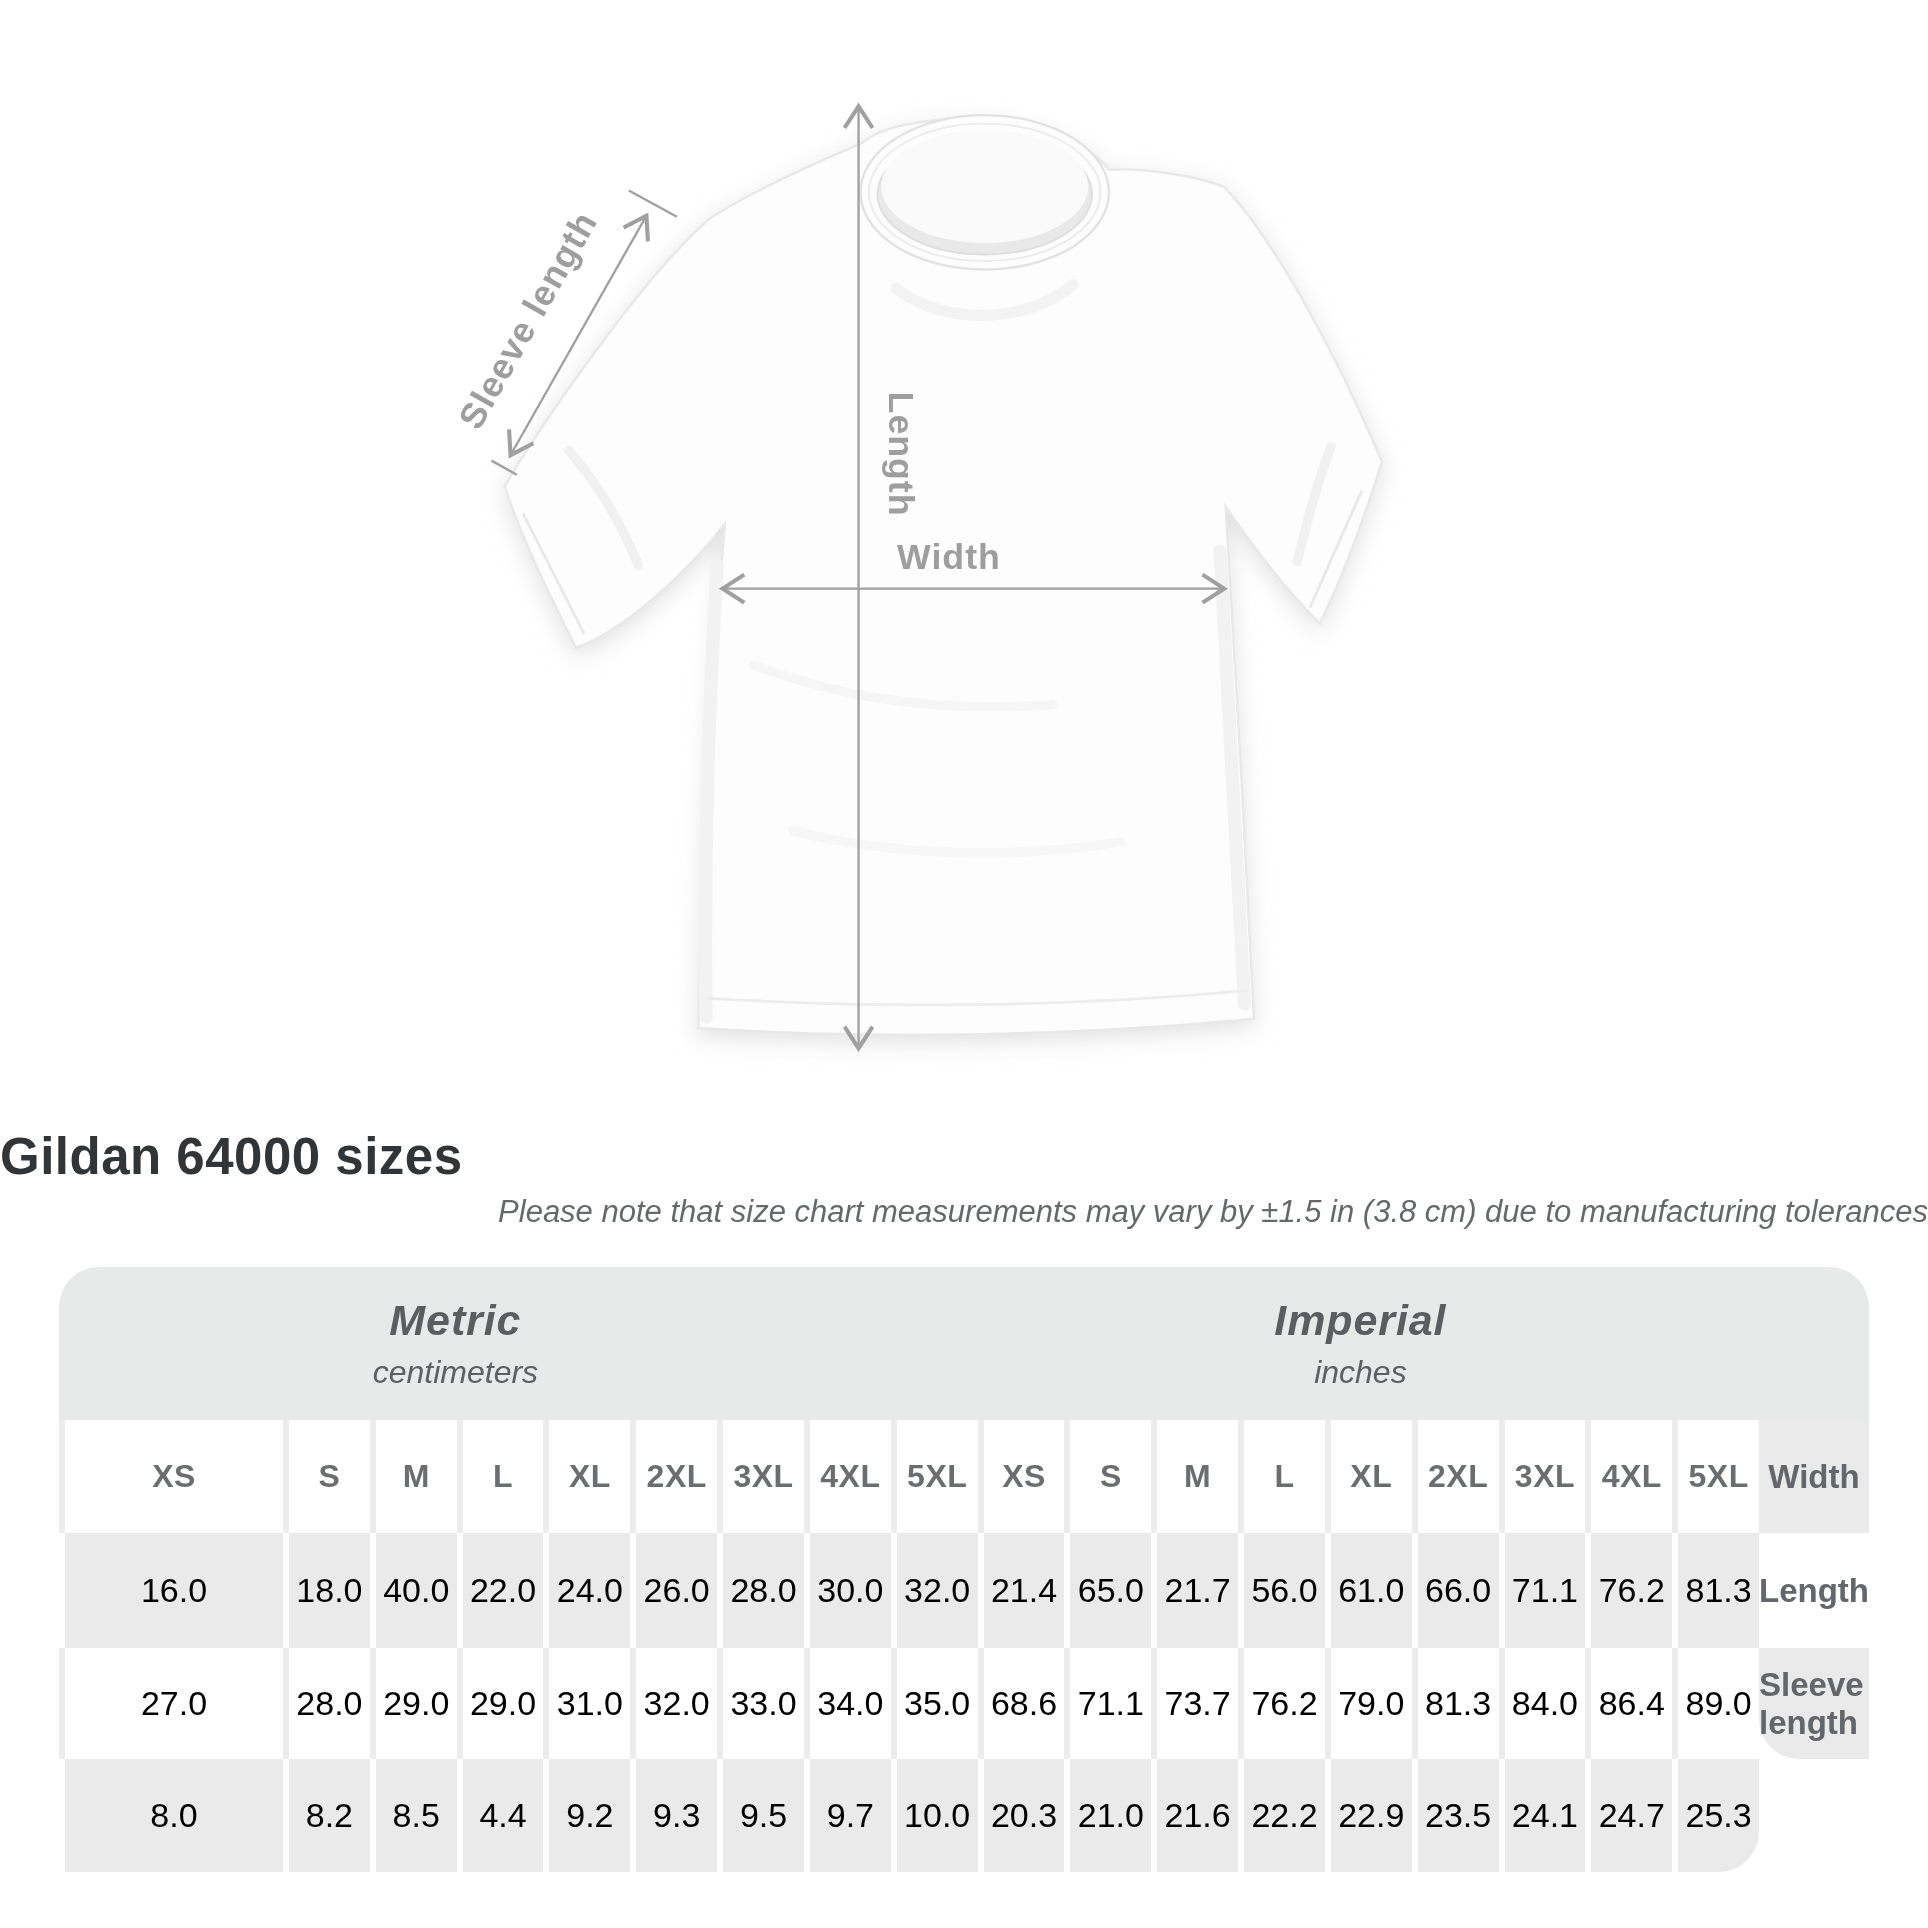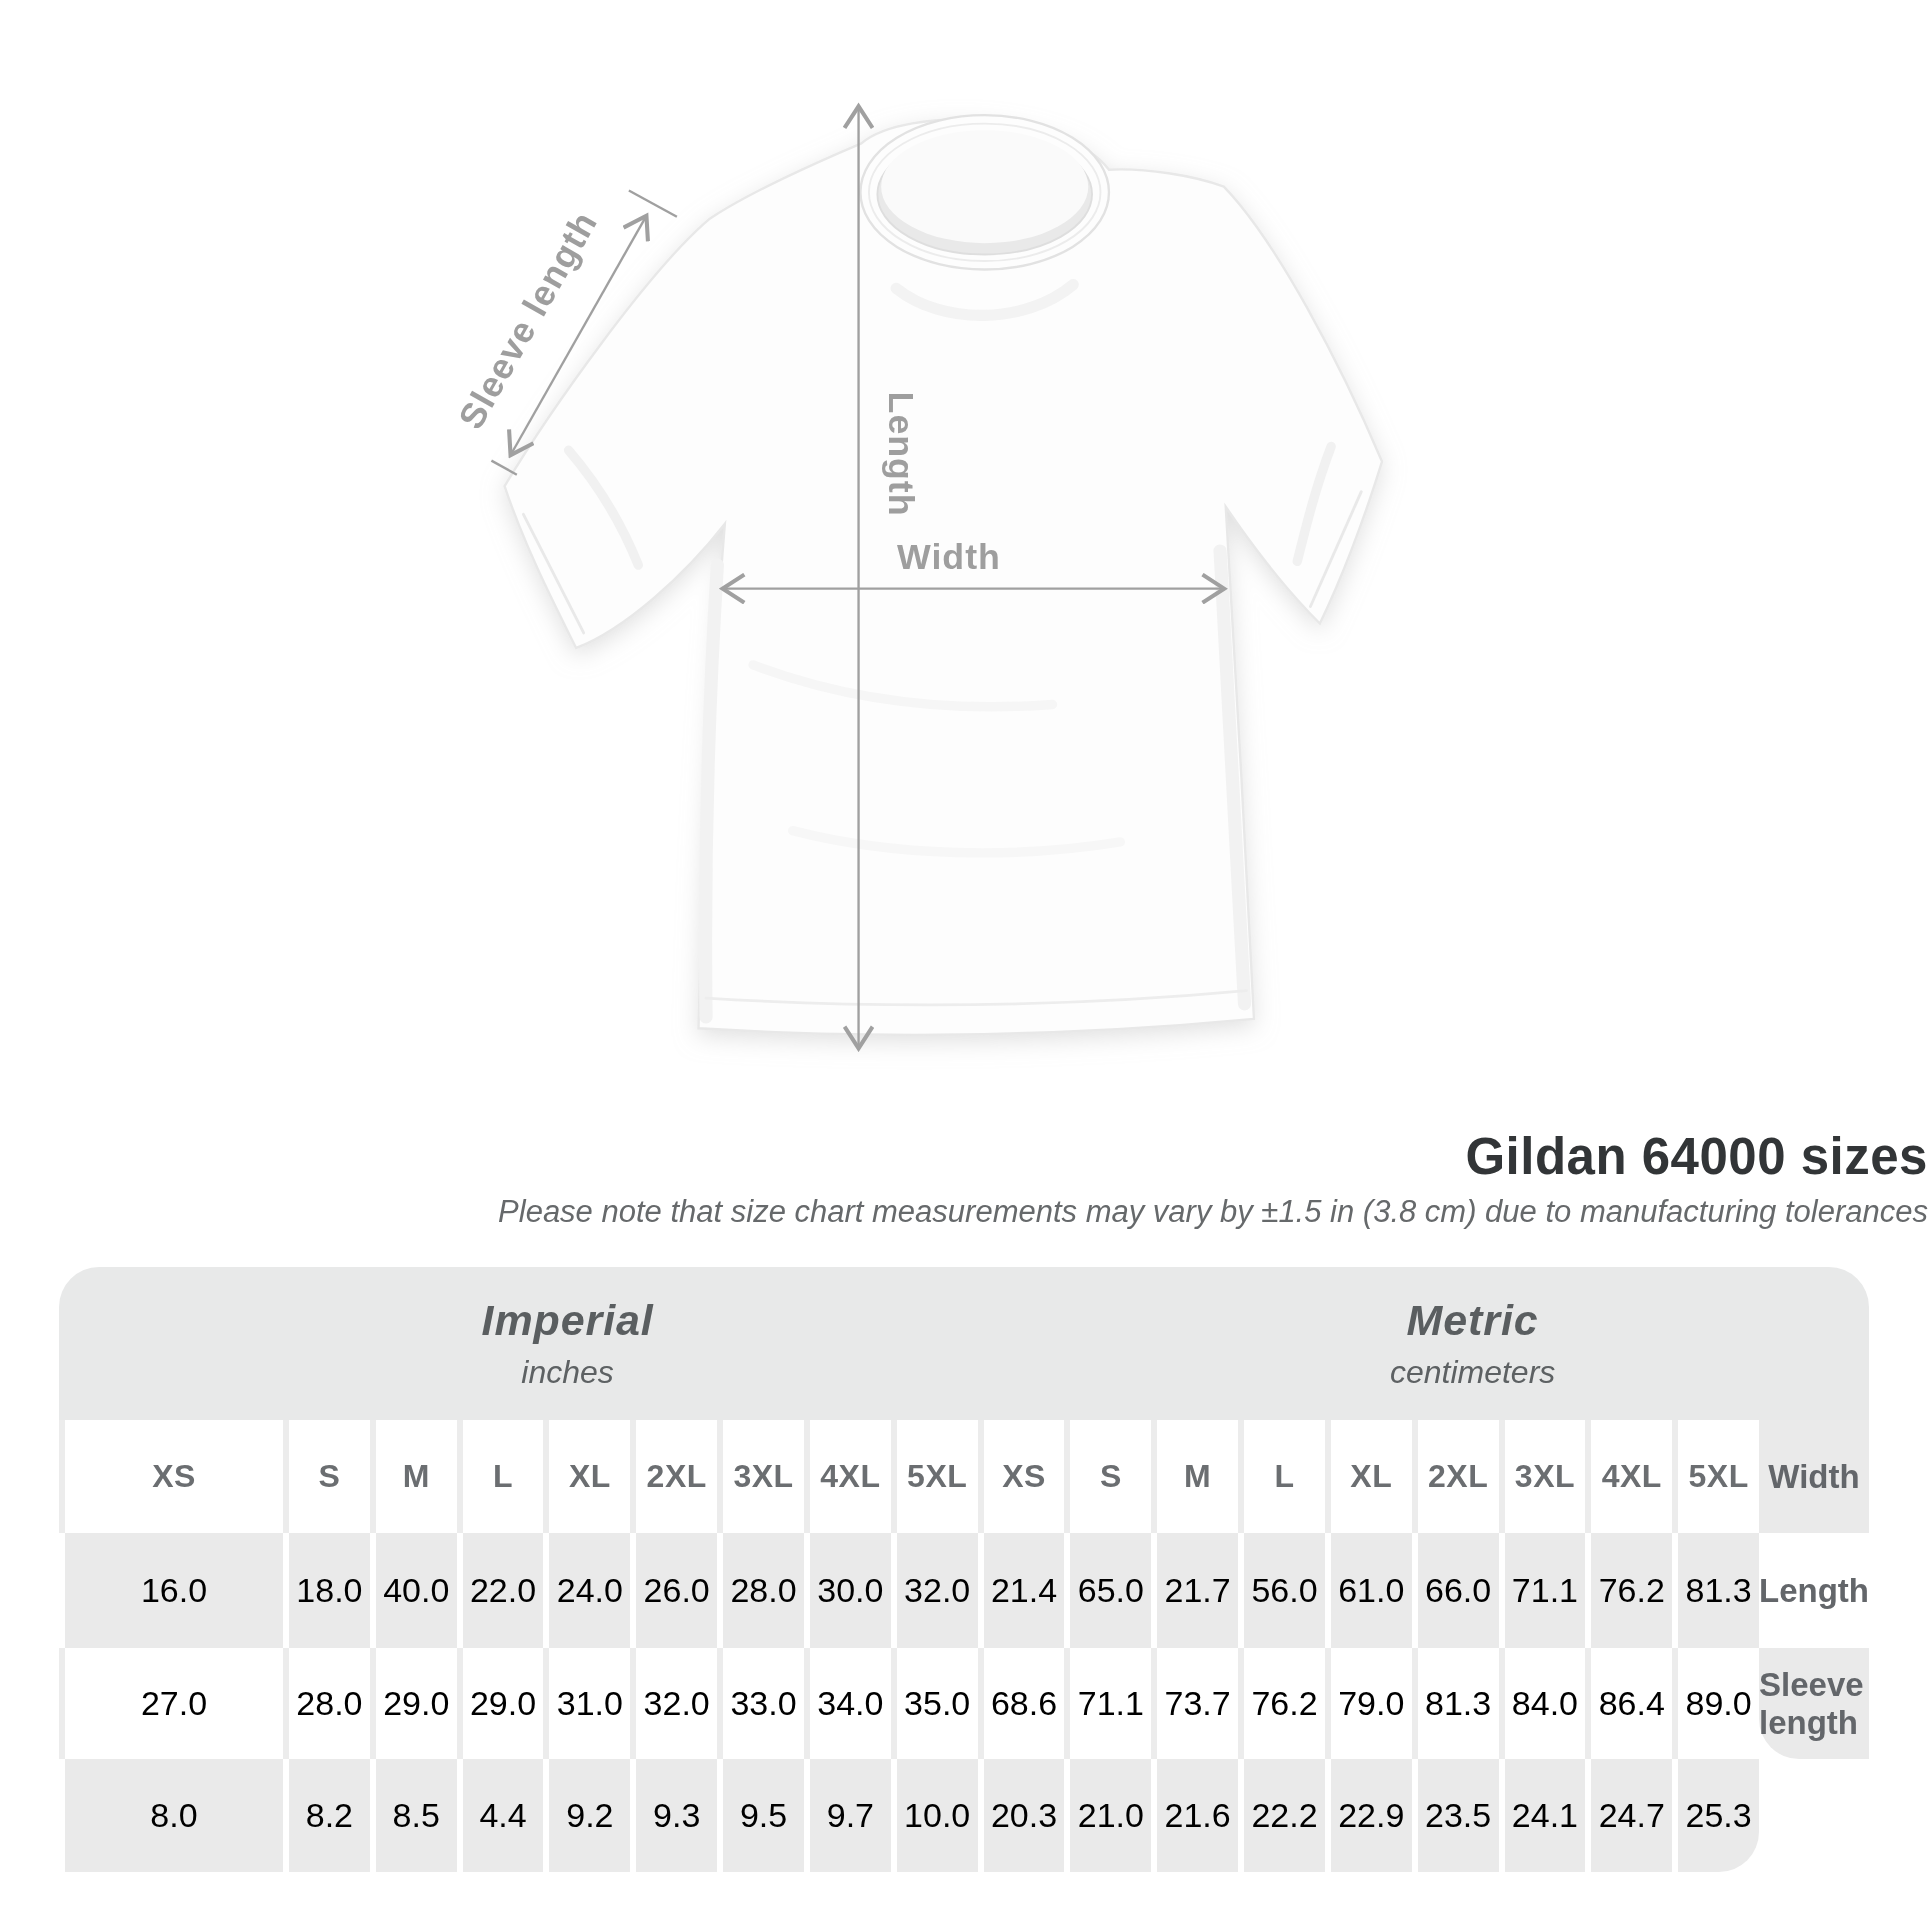--- a/index.html
+++ b/index.html
@@ -4,21 +4,21 @@
 <style>
   * { margin:0; padding:0; box-sizing:border-box; }
   html,body { background:#ffffff; }
   .page {
     position:relative; width:1928px; height:1928px; background:#ffffff;
     font-family:"Liberation Sans","DejaVu Sans",sans-serif; overflow:hidden;
   }
   .hero { position:absolute; left:0; top:0; }
   .svg-label { fill:#9e9e9e; font-weight:bold; font-size:38px; letter-spacing:1px; }
   .title {
-    position:absolute; top:1128px; left:0; width:100%; text-align:right;
+    position:absolute; top:1128px; left:0; width:100%; text-align:left;
     font-size:51px; line-height:1.12; font-weight:bold; color:#323537; letter-spacing:0.5px;
   }
   .subtitle {
     position:absolute; top:1194px; left:0; width:100%; text-align:right;
     font-size:31px; font-style:italic; color:#66696b;
   }
   .size-table { position:absolute; left:59px; top:1267px; width:1810px; }
   .banner {
     height:153px; background:#e8e9e9; border-radius:40px 40px 0 0;
     display:flex; align-items:stretch;
@@ -107,27 +107,27 @@
       <text class="svg-label" transform="translate(944,482) rotate(90)">Length</text>
       <text class="svg-label" transform="translate(1008,604)">Width</text>
     </g>
   </svg>
 
   <div class="title">Gildan 64000 sizes</div>
   <div class="subtitle">Please note that size chart measurements may vary by ±1.5 in (3.8 cm) due to manufacturing tolerances</div>
 
   <div class="size-table">
     <div class="banner">
+      <div class="banner-half metric">
+        <div class="banner-name">Metric</div>
+        <div class="banner-sub">centimeters</div>
+      </div>
       <div class="banner-half imperial">
         <div class="banner-name">Imperial</div>
         <div class="banner-sub">inches</div>
-      </div>
-      <div class="banner-half metric">
-        <div class="banner-name">Metric</div>
-        <div class="banner-sub">centimeters</div>
       </div>
     </div>
     <div class="grid">
         <div class="cell cw size-head">XS</div>
         <div class="cell cw size-head">S</div>
         <div class="cell cw size-head">M</div>
         <div class="cell cw size-head">L</div>
         <div class="cell cw size-head">XL</div>
         <div class="cell cw size-head">2XL</div>
         <div class="cell cw size-head">3XL</div>

